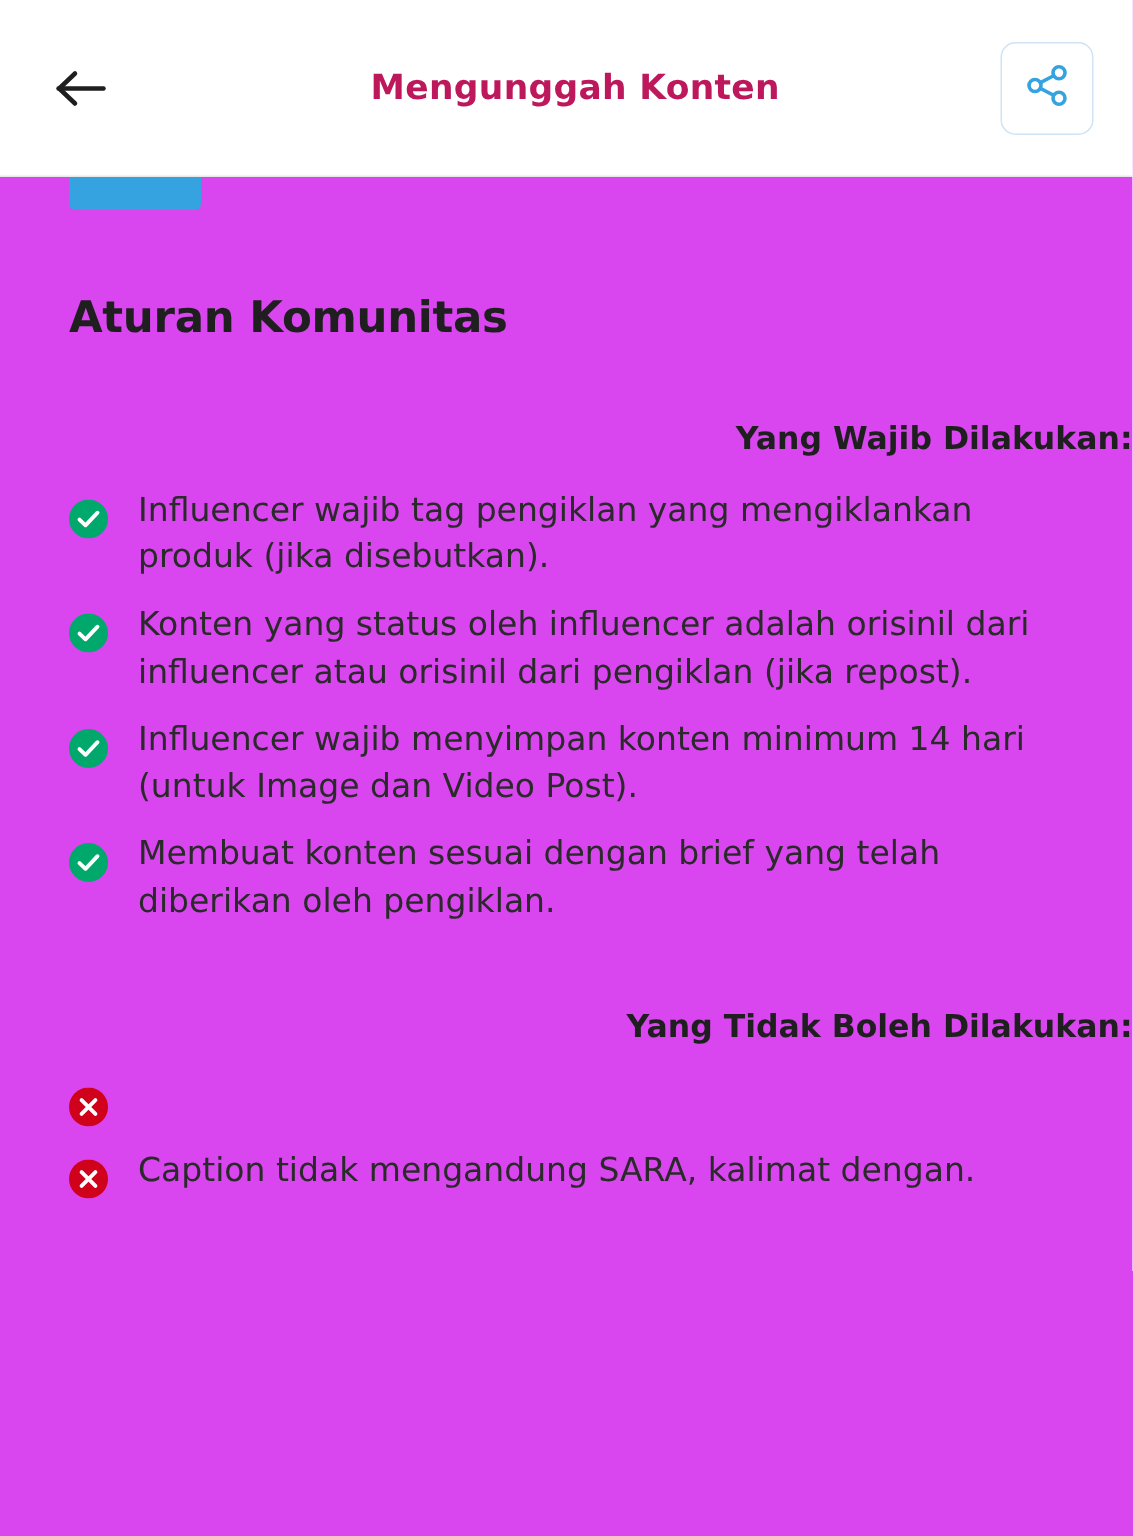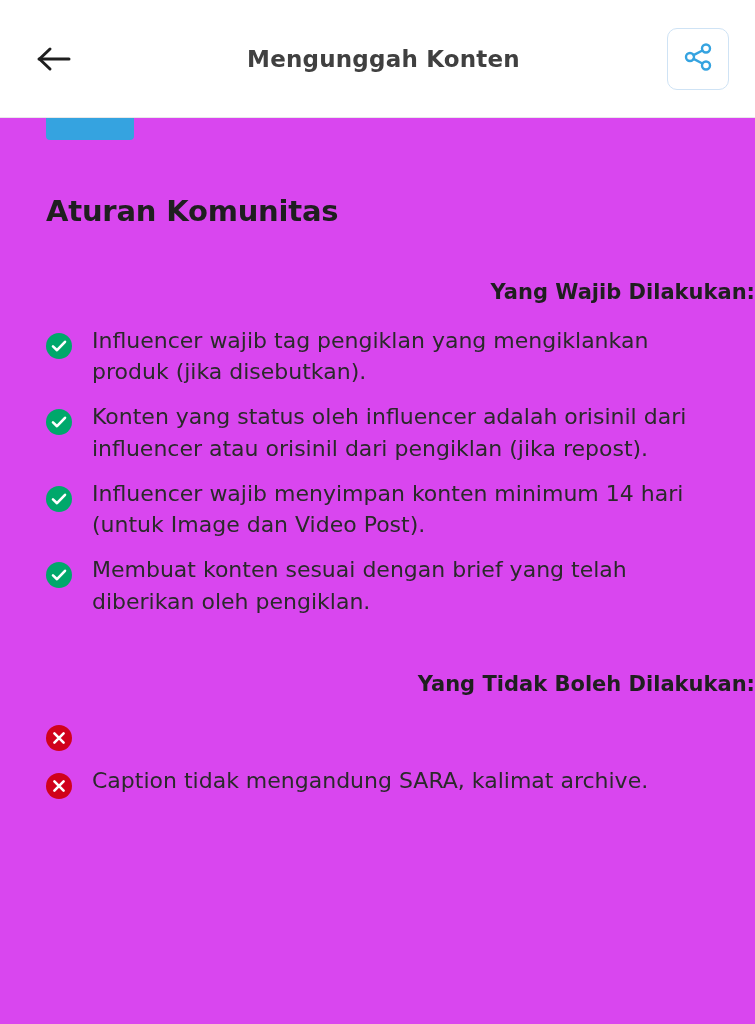--- a/index.html
+++ b/index.html
@@ -40,21 +40,21 @@
     flex: 0 0 auto;
   }
   .back-btn svg { display: block; }
   .header-title {
     position: absolute;
     left: 12px;
     right: 0;
     text-align: center;
     font-size: 23px;
     font-weight: bold;
-    color: #404040;
+    color: #be185d;
     letter-spacing: 0.2px;
     pointer-events: none;
   }
   .share-btn {
     margin-left: auto;
     width: 62px;
     height: 62px;
     border: 1px solid #cfe3f5;
     border-radius: 10px;
     display: flex;
@@ -211,18 +211,18 @@
           </svg>
         </span>
       </li>
       <li class="rule-item">
         <span class="rule-icon">
           <svg width="26" height="26" viewBox="0 0 26 26" xmlns="http://www.w3.org/2000/svg">
             <circle cx="13" cy="13" r="13" fill="#d0021b"></circle>
             <path d="M8.4 8.4L17.6 17.6M17.6 8.4L8.4 17.6" stroke="#ffffff" stroke-width="2.6" stroke-linecap="round"></path>
           </svg>
         </span>
-        <span class="rule-text">Caption tidak mengandung SARA, kalimat archive.</span>
+        <span class="rule-text">Caption tidak mengandung SARA, kalimat dengan.</span>
       </li>
     </ul>
 
   </div>
 </div>
 
 </body></html>

